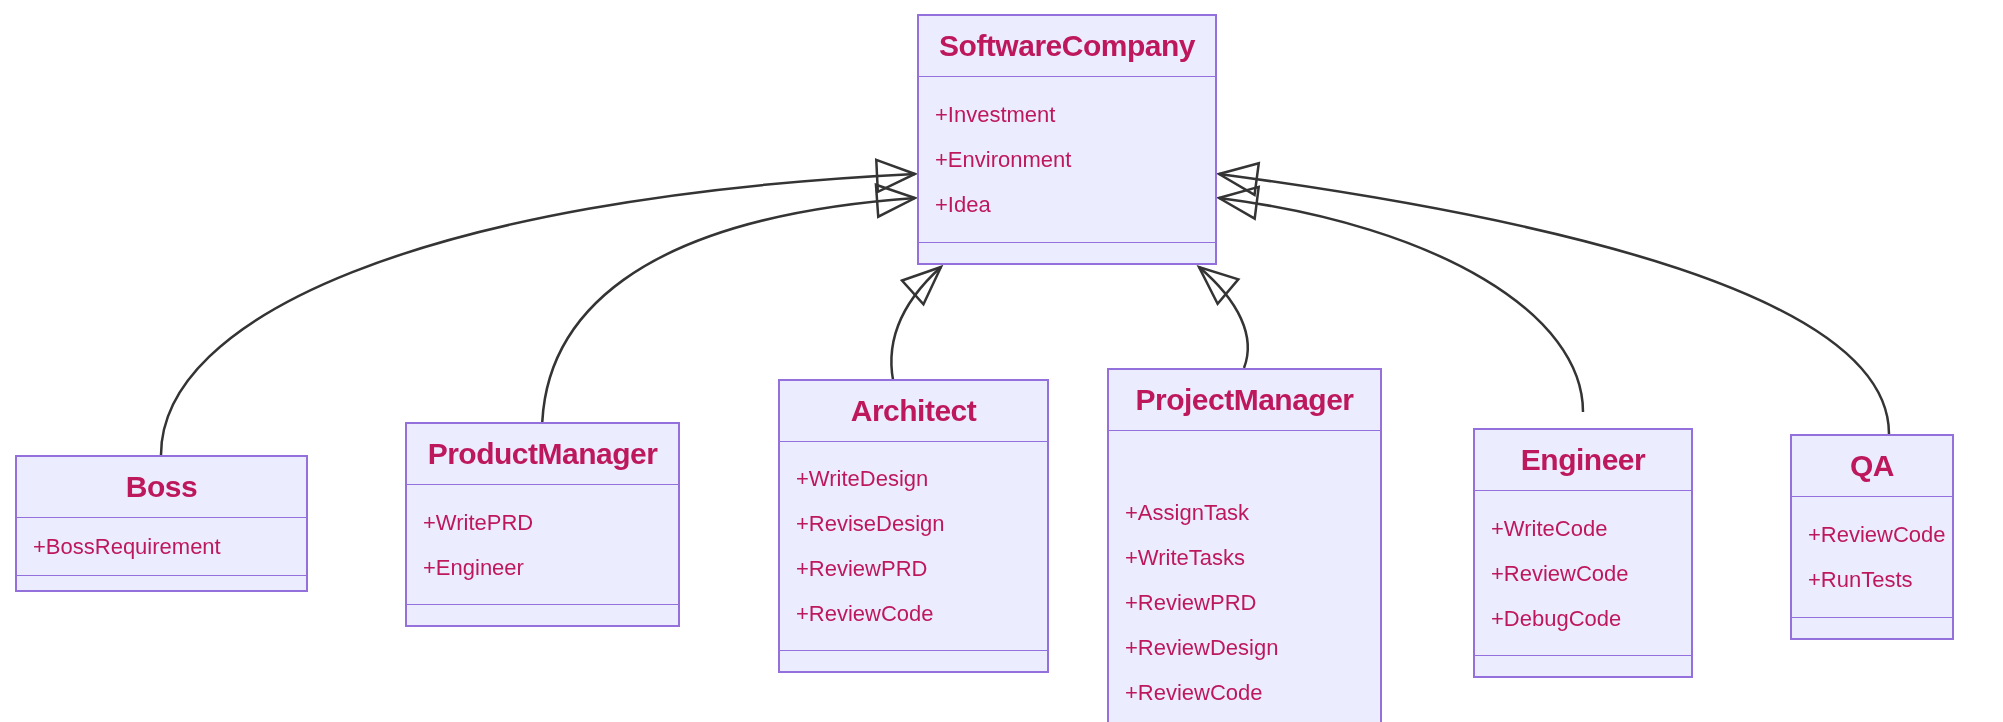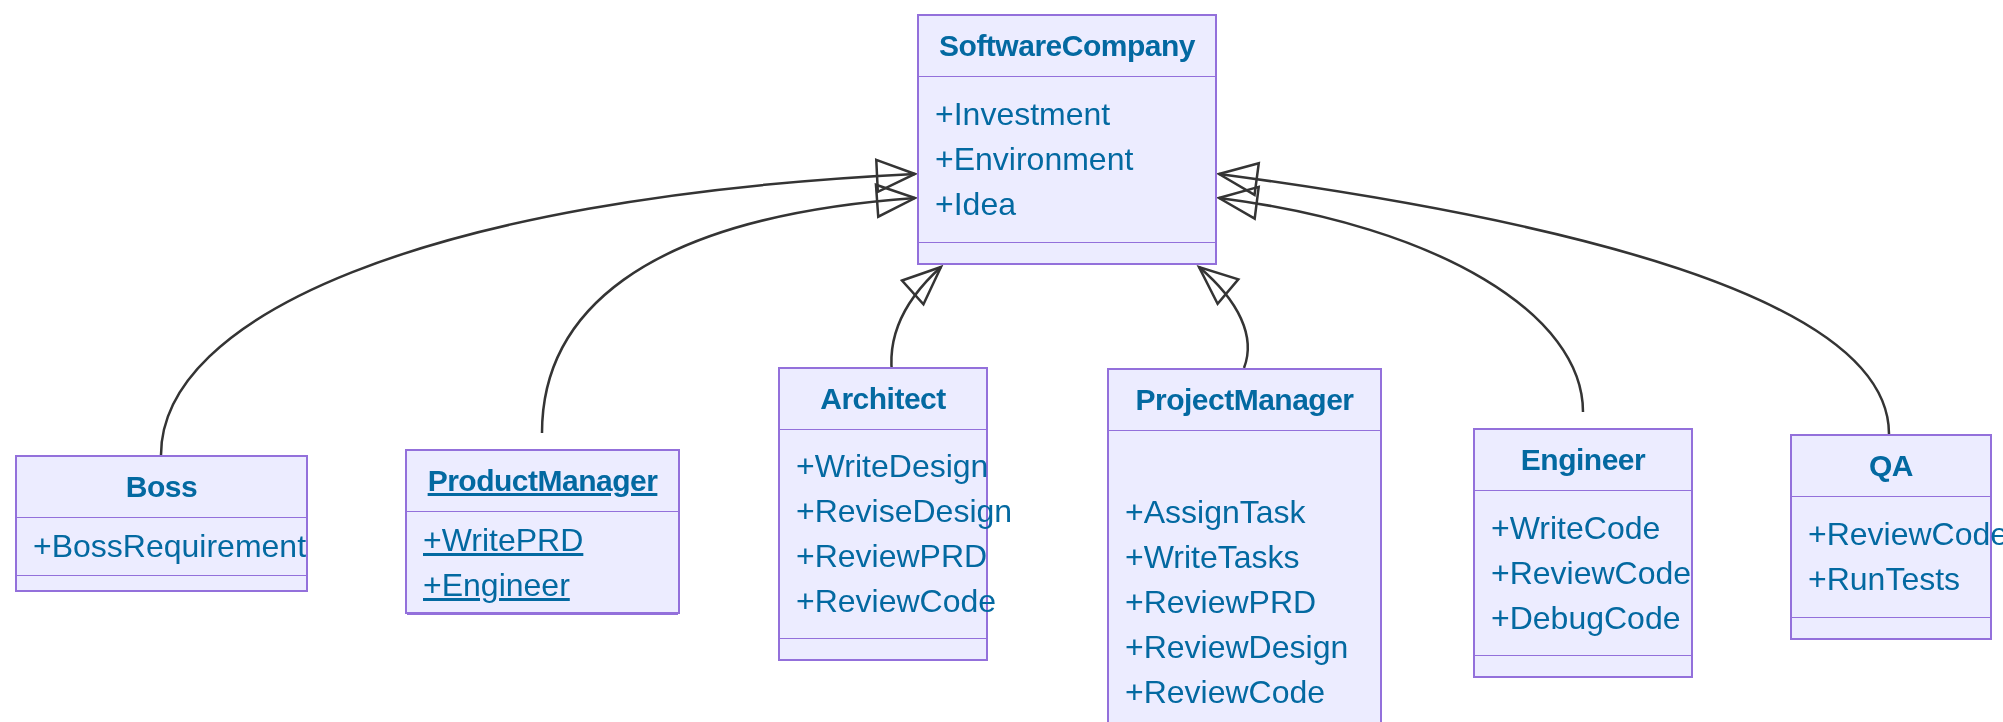--- a/index.html
+++ b/index.html
@@ -27,41 +27,41 @@
     stroke-width: 2.5;
     fill: none;
   }
   .cls {
     position: absolute;
     box-sizing: border-box;
     background: #ECECFF;
     border: 2px solid #9370DB;
     display: flex;
     flex-direction: column;
-    color: #0369a1;
+    color: #be185d;
   }
   .cls-title {
     flex: 0 0 60px;
     border-bottom: 1.5px solid #9370DB;
     display: flex;
     align-items: center;
     justify-content: center;
     font-weight: bold;
     font-size: 30px;
     letter-spacing: -0.5px;
   }
   .cls-members {
     flex: 1 1 auto;
     display: flex;
     flex-direction: column;
     justify-content: center;
     padding: 6px 6px 6px 16px;
   }
   .member {
-    font-size: 32px;
+    font-size: 22px;
     line-height: 45px;
     white-space: nowrap;
   }
   .cls-methods {
     flex: 0 0 20px;
     border-top: 1.5px solid #9370DB;
   }
 </style>
 </head>
 <body>
@@ -93,30 +93,30 @@
   </div>
 
   <div class="cls" style="left:15px; top:455px; width:293px; height:137px;">
     <div class="cls-title">Boss</div>
     <div class="cls-members">
       <div class="member">+BossRequirement</div>
     </div>
     <div class="cls-methods"></div>
   </div>
 
-  <div class="cls" style="left:405px; top:449px; width:275px; height:165px;text-decoration:underline;">
+  <div class="cls" style="left:405px; top:422px; width:275px; height:205px;">
     <div class="cls-title">ProductManager</div>
     <div class="cls-members">
       <div class="member">+WritePRD</div>
       <div class="member">+Engineer</div>
     </div>
     <div class="cls-methods"></div>
   </div>
 
-  <div class="cls" style="left:778px; top:367px; width:210px; height:294px;">
+  <div class="cls" style="left:778px; top:379px; width:271px; height:294px;">
     <div class="cls-title">Architect</div>
     <div class="cls-members">
       <div class="member">+WriteDesign</div>
       <div class="member">+ReviseDesign</div>
       <div class="member">+ReviewPRD</div>
       <div class="member">+ReviewCode</div>
     </div>
     <div class="cls-methods"></div>
   </div>
 
@@ -135,21 +135,21 @@
   <div class="cls" style="left:1473px; top:428px; width:220px; height:250px;">
     <div class="cls-title">Engineer</div>
     <div class="cls-members">
       <div class="member">+WriteCode</div>
       <div class="member">+ReviewCode</div>
       <div class="member">+DebugCode</div>
     </div>
     <div class="cls-methods"></div>
   </div>
 
-  <div class="cls" style="left:1790px; top:434px; width:202px; height:206px;">
+  <div class="cls" style="left:1790px; top:434px; width:164px; height:206px;">
     <div class="cls-title">QA</div>
     <div class="cls-members">
       <div class="member">+ReviewCode</div>
       <div class="member">+RunTests</div>
     </div>
     <div class="cls-methods"></div>
   </div>
 
 </div>
 

